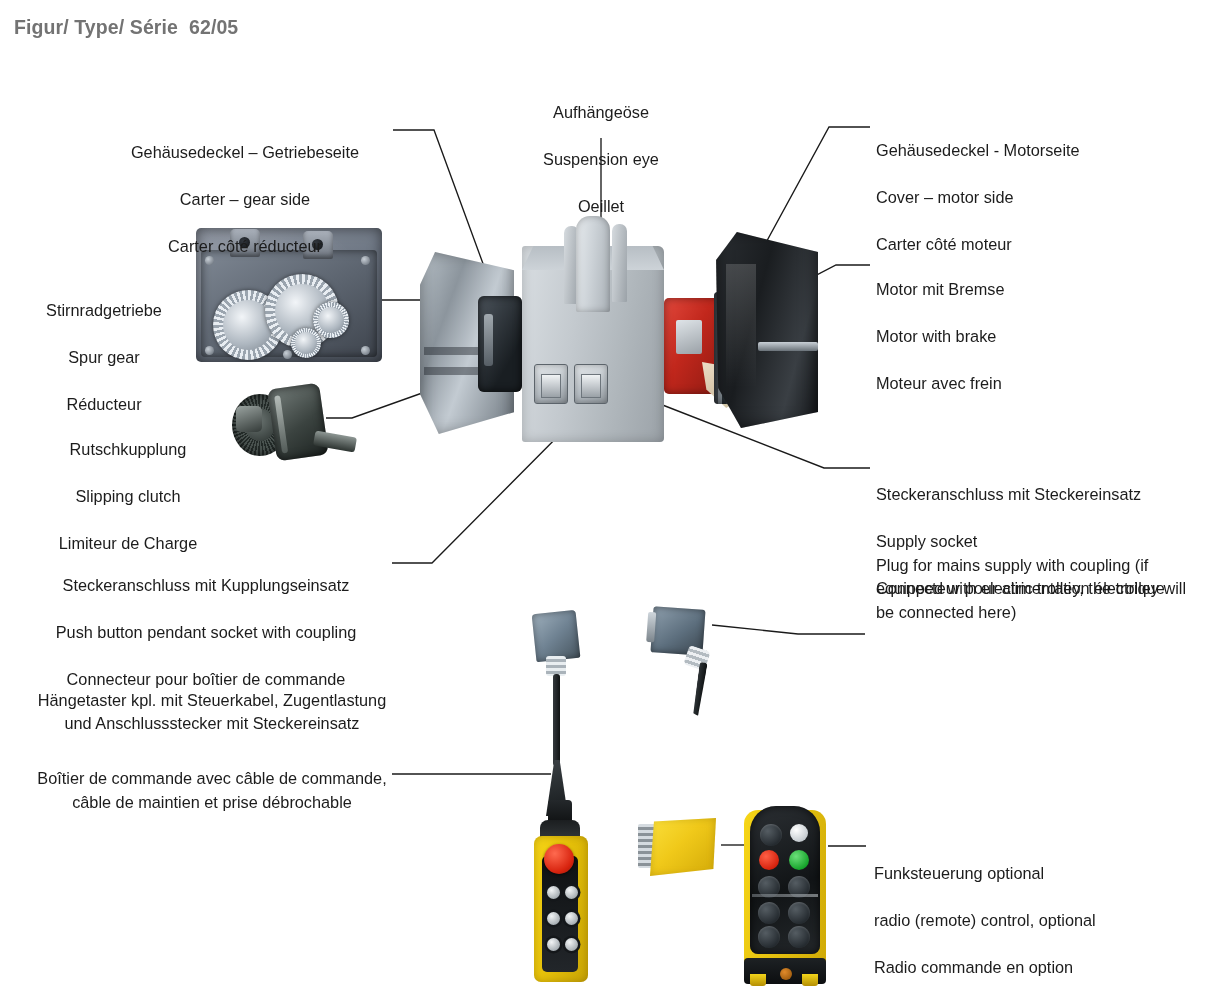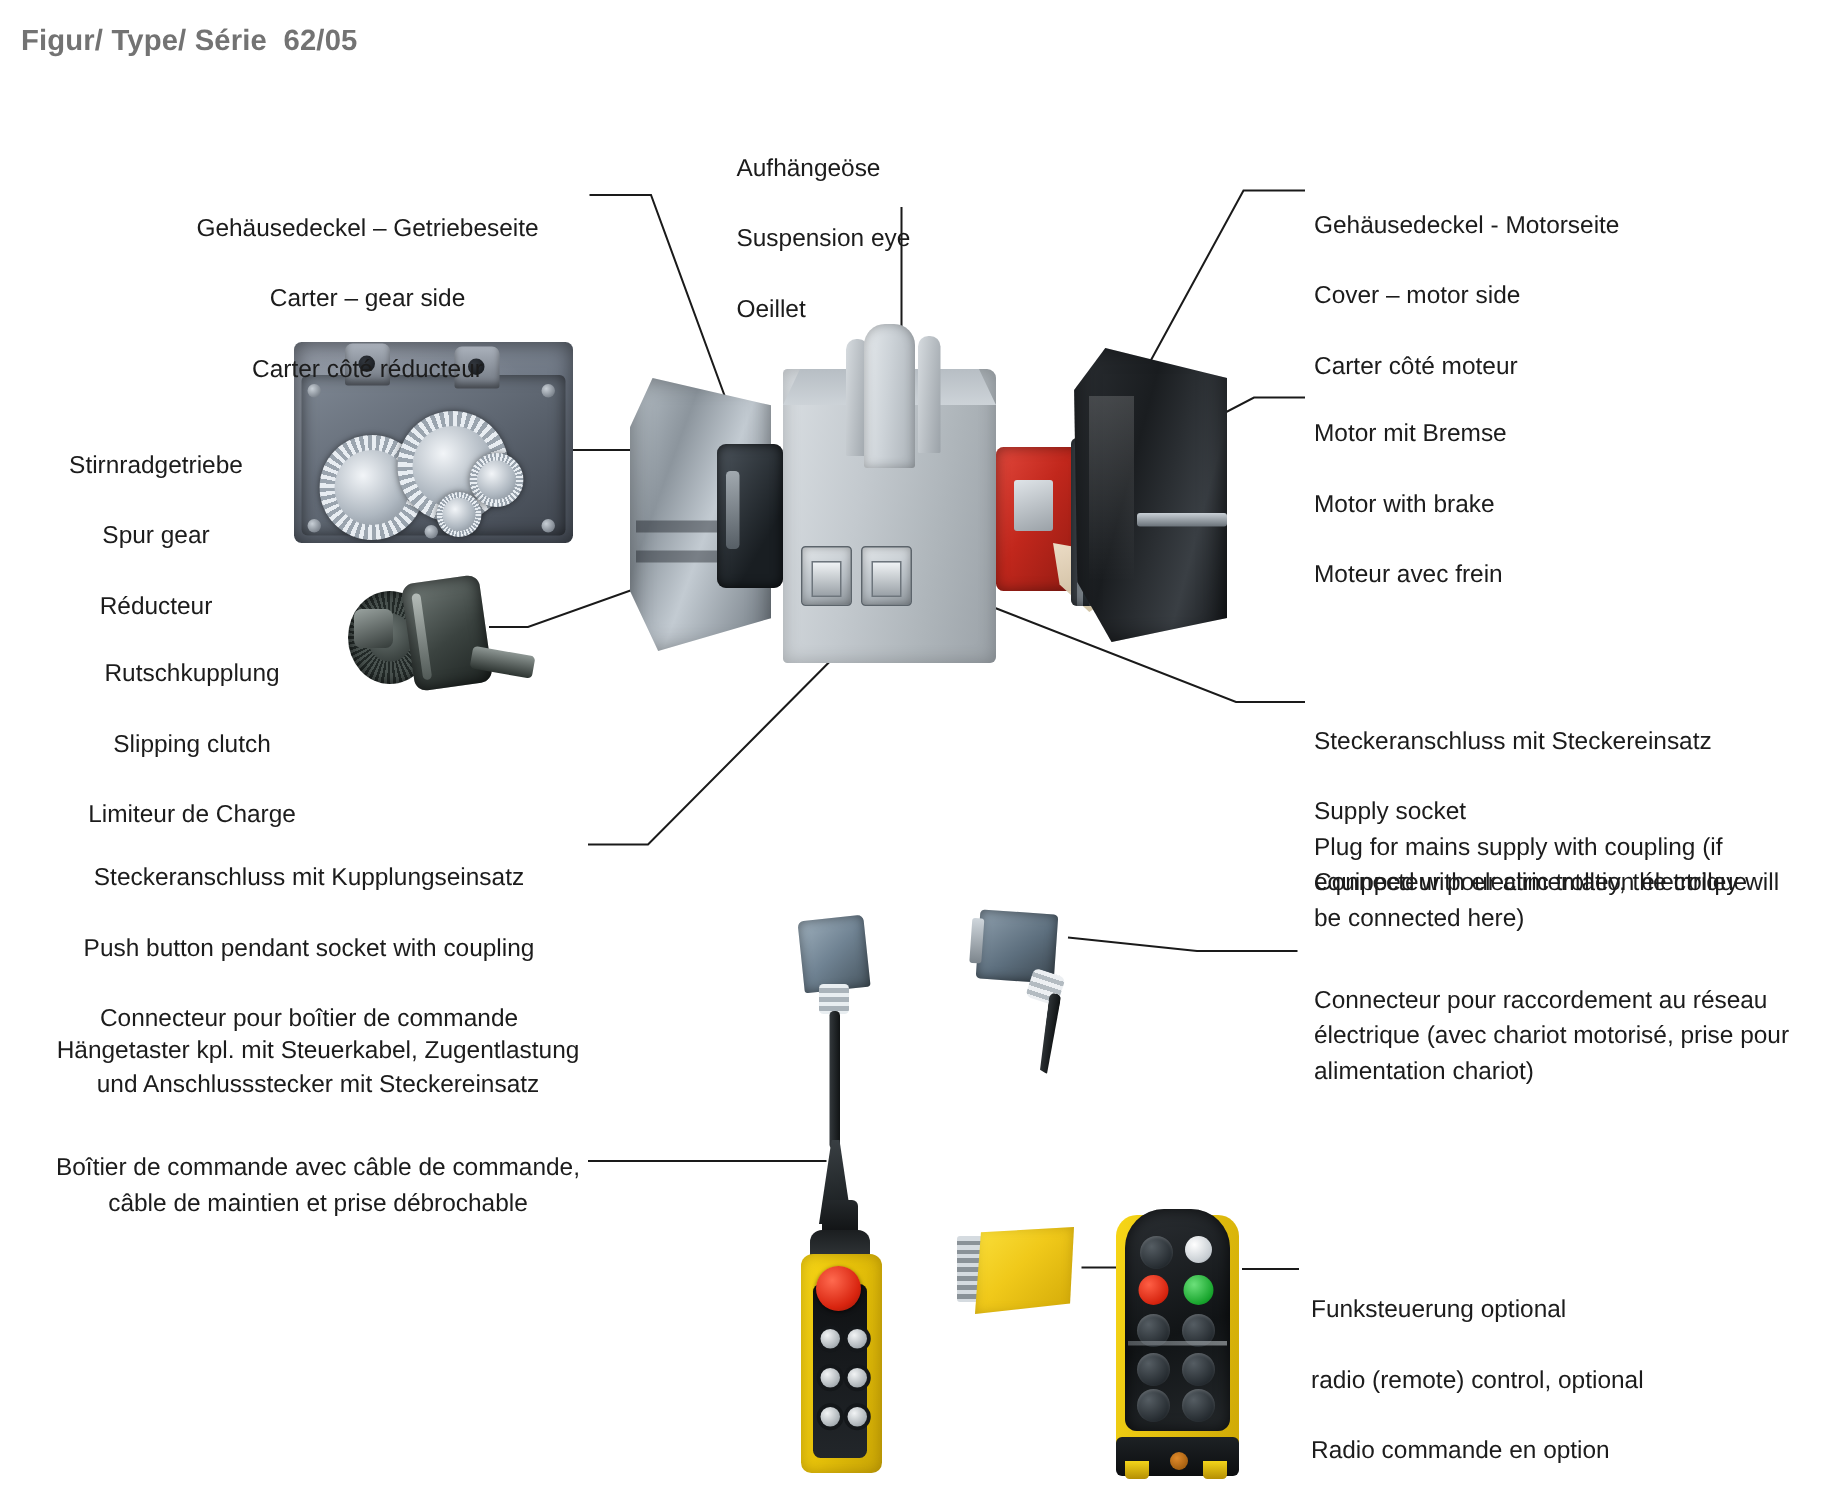--- a/index.html
+++ b/index.html
@@ -36,21 +36,21 @@
     position: absolute;
     font-size: 16.3px;
     line-height: 23.5px;
     color: #1c1c1c;
     white-space: pre-line;
   }
   .callout .para { margin: 0; }
   .callout .para + .para { margin-top: 8px; }
   .align-right { text-align: center; }
   .align-left  { text-align: left; }
-  .align-center{ text-align: left; }
+  .align-center{ text-align: center; }
 
   
   #leaders {
     position: absolute;
     left: 0; top: 0;
     width: 1230px; height: 993px;
     pointer-events: none;
   }
   #leaders path, #leaders line {
     stroke: #1a1a1a;
@@ -652,21 +652,20 @@
   <div class="callout align-left" style="left:876px; top:436px; width:340px;">
     <p class="para">
       <span>Steckeranschluss mit Steckereinsatz</span><br>
       <span>Supply socket</span><br>
       <span>Connecteur pour alimentation électrique</span>
     </p>
   </div>
 
   <div class="callout align-left" style="left:876px; top:530px; width:318px;">
     <p class="para">Plug for mains supply with coupling (if equipped with electric trolley, the trolley will be connected here)</p>
-    <p class="para">Connecteur pour raccordement au réseau électrique (avec chariot motorisé, prise pour alimentation chariot)</p>
   </div>
 
   <div class="callout align-right" style="left:34px; top:665px; width:356px;">
     <p class="para">Hängetaster kpl. mit Steuerkabel, Zugentlastung und Anschlussstecker mit Steckereinsatz</p>
     <p class="para">Boîtier de commande avec câble de commande, câble de maintien et prise débrochable</p>
   </div>
 
   <div class="callout align-left" style="left:874px; top:815px; width:330px;">
     <p class="para">
       <span>Funksteuerung optional</span><br>

